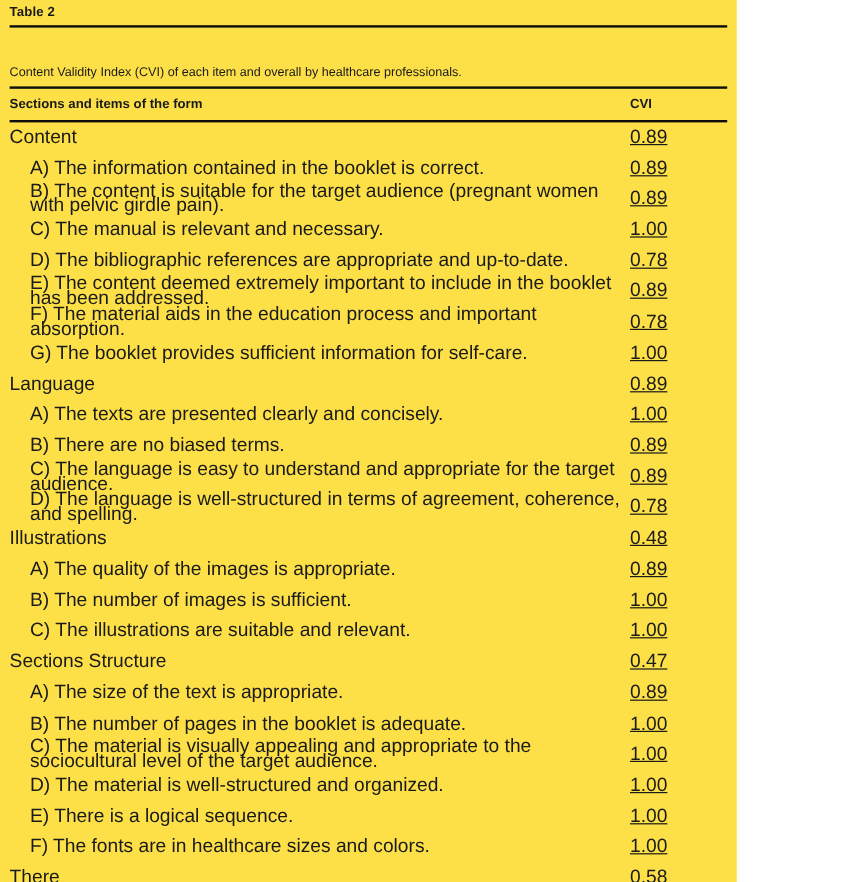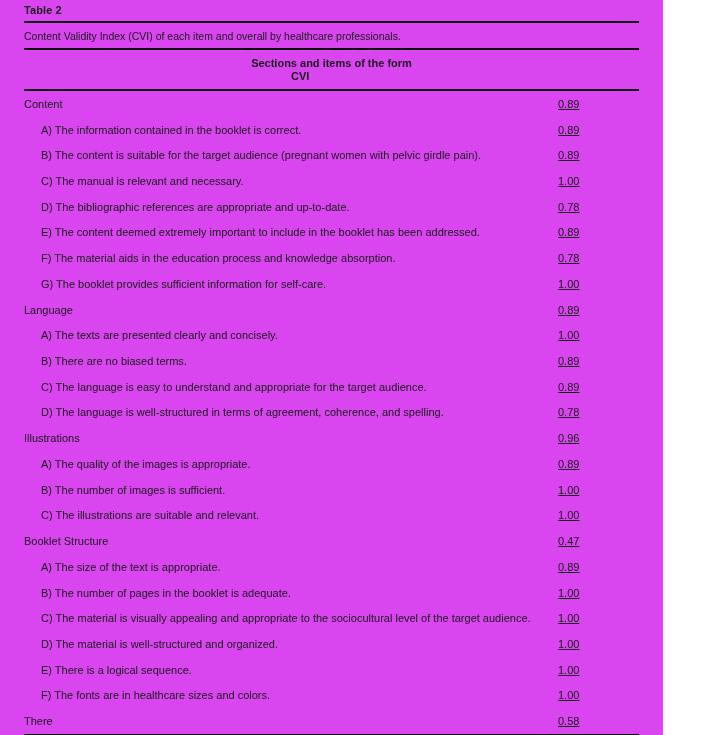--- a/index.html
+++ b/index.html
@@ -4,57 +4,57 @@
 <style>
   * { box-sizing: border-box; margin: 0; padding: 0; }
   html, body { background: #ffffff; }
   body {
     width: 714px; height: 735px;
     font-family: "Liberation Sans", sans-serif;
     color: #1a1a1a;
     overflow: hidden;
   }
   .page {
-    width: 663px; height: 735px;
-    padding: 0 24px;
-    background: #d946ef;
+    width: 614px; height: 735px;
+    padding: 0 8px;
+    background: #fde047;
   }
   .rule {
     height: 0;
     border-top: 2px solid #0d0d0d;
   }
   .table-label {
     font-weight: bold;
     font-size: 11px;
     line-height: 13px;
     padding: 4px 0 4px 0;
     letter-spacing: 0.1px;
   }
   .table-caption {
     font-size: 10.5px;
     line-height: 13px;
     padding: 7px 0 5px 0;
+    margin-top: 24px;
   }
   .header-row {
     display: flex;
     align-items: center;
     font-weight: bold;
     font-size: 11px;
     line-height: 13px;
     padding: 7px 0 6px 0;
-    flex-direction: column;
   }
   .header-items { flex: 1; }
   .header-cvi { width: 81px; }
   .rows { }
   .row {
     display: flex;
     align-items: center;
     height: 25.72px;
-    font-size: 11px;
+    font-size: 16px;
     line-height: 12px;
   }
   .row .item { flex: 1; padding-left: 17px; }
   .row.section .item { padding-left: 0; }
   .row .cvi { width: 81px; text-decoration: underline; }
 </style>
 </head>
 <body>
 
 <div class="page">
@@ -99,21 +99,21 @@
     <span class="item">D) The bibliographic references are appropriate and up-to-date.</span>
     <span class="cvi">0.78</span>
   </div>
 
   <div class="row">
     <span class="item">E) The content deemed extremely important to include in the booklet has been addressed.</span>
     <span class="cvi">0.89</span>
   </div>
 
   <div class="row">
-    <span class="item">F) The material aids in the education process and knowledge absorption.</span>
+    <span class="item">F) The material aids in the education process and important absorption.</span>
     <span class="cvi">0.78</span>
   </div>
 
   <div class="row">
     <span class="item">G) The booklet provides sufficient information for self-care.</span>
     <span class="cvi">1.00</span>
   </div>
 
   <div class="row section">
     <span class="item">Language</span>
@@ -135,40 +135,40 @@
     <span class="cvi">0.89</span>
   </div>
 
   <div class="row">
     <span class="item">D) The language is well-structured in terms of agreement, coherence, and spelling.</span>
     <span class="cvi">0.78</span>
   </div>
 
   <div class="row section">
     <span class="item">Illustrations</span>
-    <span class="cvi">0.96</span>
+    <span class="cvi">0.48</span>
   </div>
 
   <div class="row">
     <span class="item">A) The quality of the images is appropriate.</span>
     <span class="cvi">0.89</span>
   </div>
 
   <div class="row">
     <span class="item">B) The number of images is sufficient.</span>
     <span class="cvi">1.00</span>
   </div>
 
   <div class="row">
     <span class="item">C) The illustrations are suitable and relevant.</span>
     <span class="cvi">1.00</span>
   </div>
 
   <div class="row section">
-    <span class="item">Booklet Structure</span>
+    <span class="item">Sections Structure</span>
     <span class="cvi">0.47</span>
   </div>
 
   <div class="row">
     <span class="item">A) The size of the text is appropriate.</span>
     <span class="cvi">0.89</span>
   </div>
 
   <div class="row">
     <span class="item">B) The number of pages in the booklet is adequate.</span>

